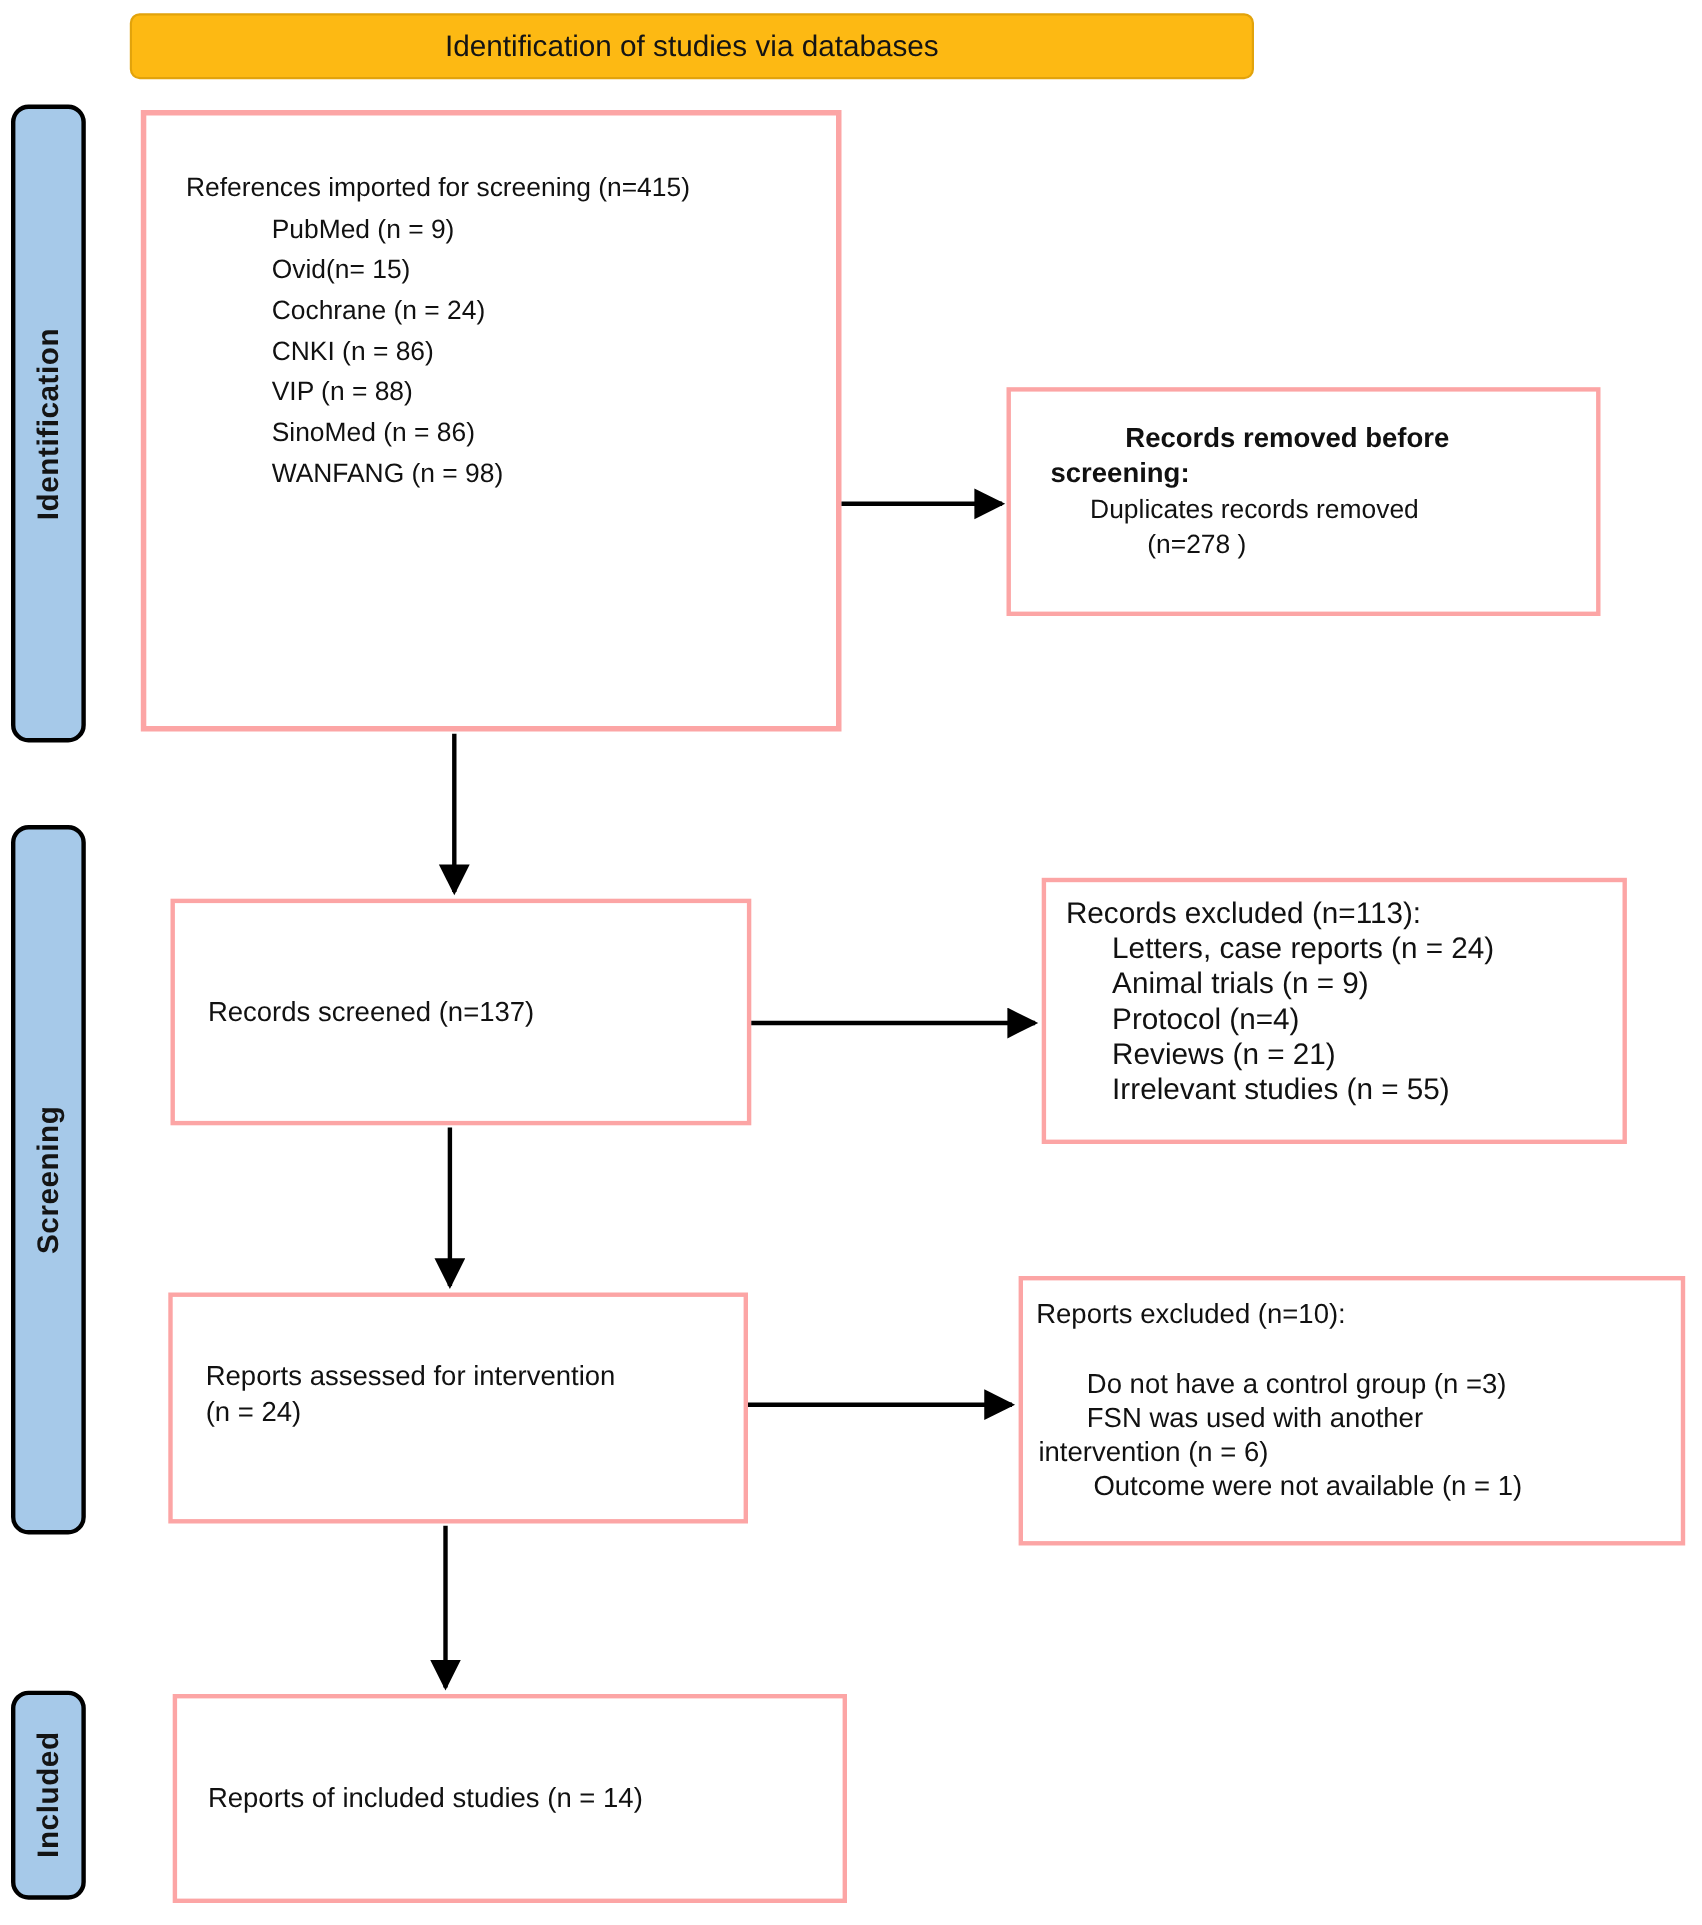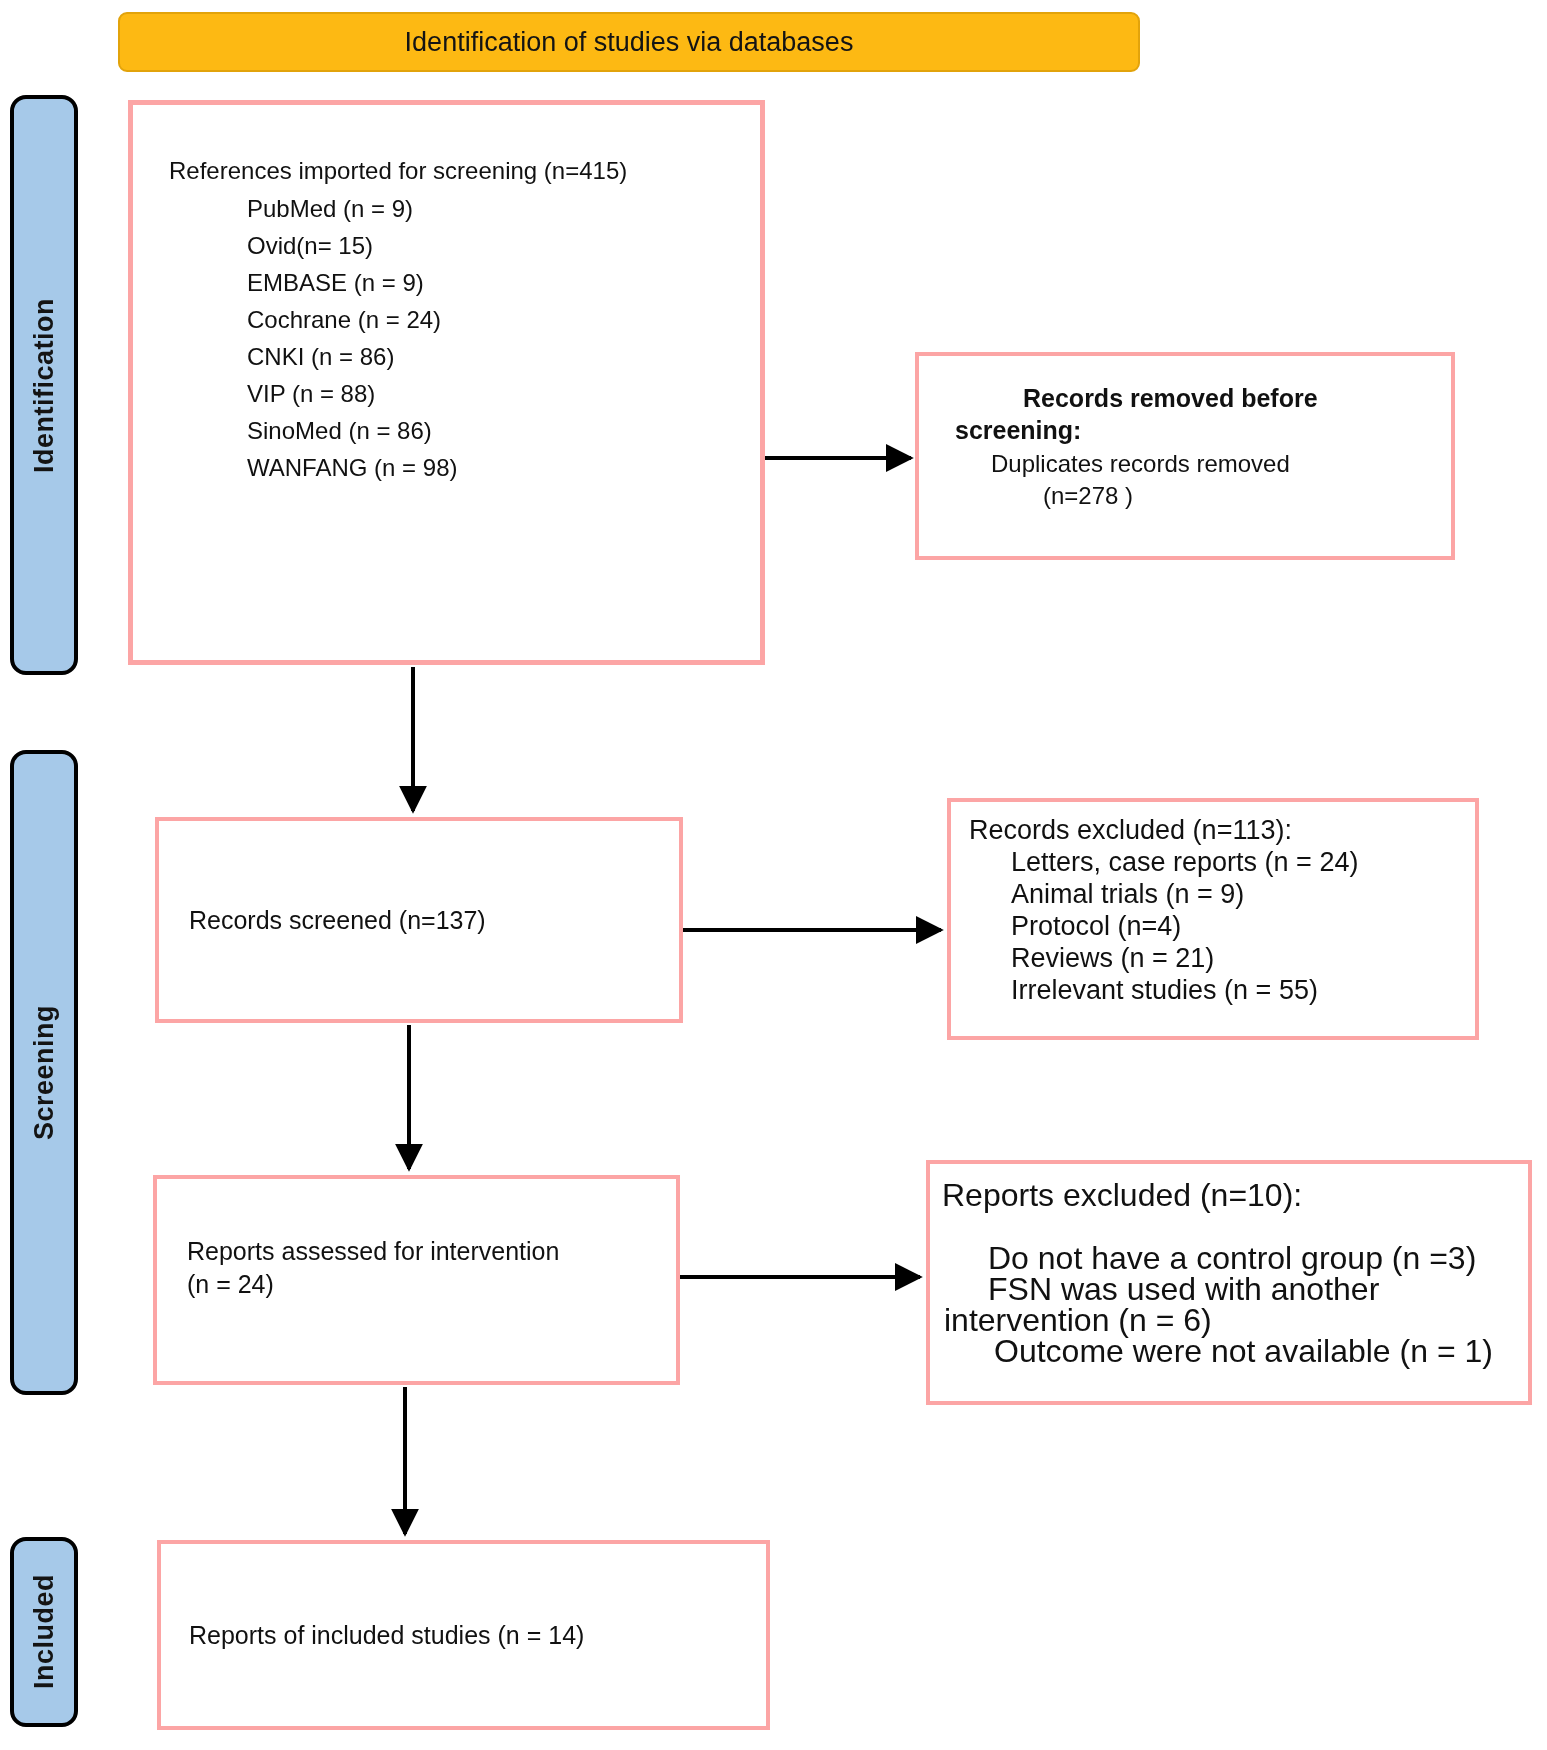--- a/index.html
+++ b/index.html
@@ -66,21 +66,21 @@
   .box-removed .r-line-0 { padding-left: 36px; margin-top: 2px; }
   .box-removed .r-line-1 { padding-left: 88px; }
 
   .box-screened { left: 155px; top: 817px; width: 528px; height: 206px; display: flex; align-items: center; padding-left: 30px; font-size: 25px; }
 
   .box-records-excluded { left: 947px; top: 798px; width: 532px; height: 242px; padding: 12px 6px 0 18px; font-size: 27px; line-height: 32px; }
   .box-records-excluded .ex-item { padding-left: 42px; }
 
   .box-assessed { left: 153px; top: 1175px; width: 527px; height: 210px; padding: 56px 10px 0 30px; font-size: 25px; line-height: 33px; }
 
-  .box-reports-excluded { left: 926px; top: 1160px; width: 606px; height: 245px; padding: 16px 6px 0 12px; font-size: 32px; line-height: 31px; }
+  .box-reports-excluded { left: 926px; top: 1160px; width: 606px; height: 245px; padding: 16px 6px 0 12px; font-size: 25px; line-height: 31px; }
   .box-reports-excluded .heading { margin-bottom: 32px; }
   .box-reports-excluded .x-line-0 { padding-left: 46px; }
   .box-reports-excluded .x-line-1 { padding-left: 46px; }
   .box-reports-excluded .x-line-2 { padding-left: 2px; }
   .box-reports-excluded .x-line-3 { padding-left: 52px; }
 
   .box-included { left: 157px; top: 1540px; width: 613px; height: 190px; display: flex; align-items: center; padding-left: 28px; font-size: 25px; }
 
   
   .arrows {
@@ -106,21 +106,20 @@
     <span>Screening</span>
   </div>
   <div class="stage stage-included">
     <span>Included</span>
   </div>
 
   <div class="fbox box-imported">
     <div class="first-line">References imported for screening (n=415)</div>
     <div class="db-item">PubMed (n = 9)</div>
     <div class="db-item">Ovid(n= 15)</div>
-    <div class="db-item">EMBASE (n = 9)</div>
     <div class="db-item">Cochrane (n = 24)</div>
     <div class="db-item">CNKI (n = 86)</div>
     <div class="db-item">VIP (n = 88)</div>
     <div class="db-item">SinoMed (n = 86)</div>
     <div class="db-item">WANFANG (n = 98)</div>
   </div>
 
   <div class="fbox box-removed">
     <div class="heading">Records removed before screening:</div>
     <div class="r-line-0">Duplicates records removed</div>

